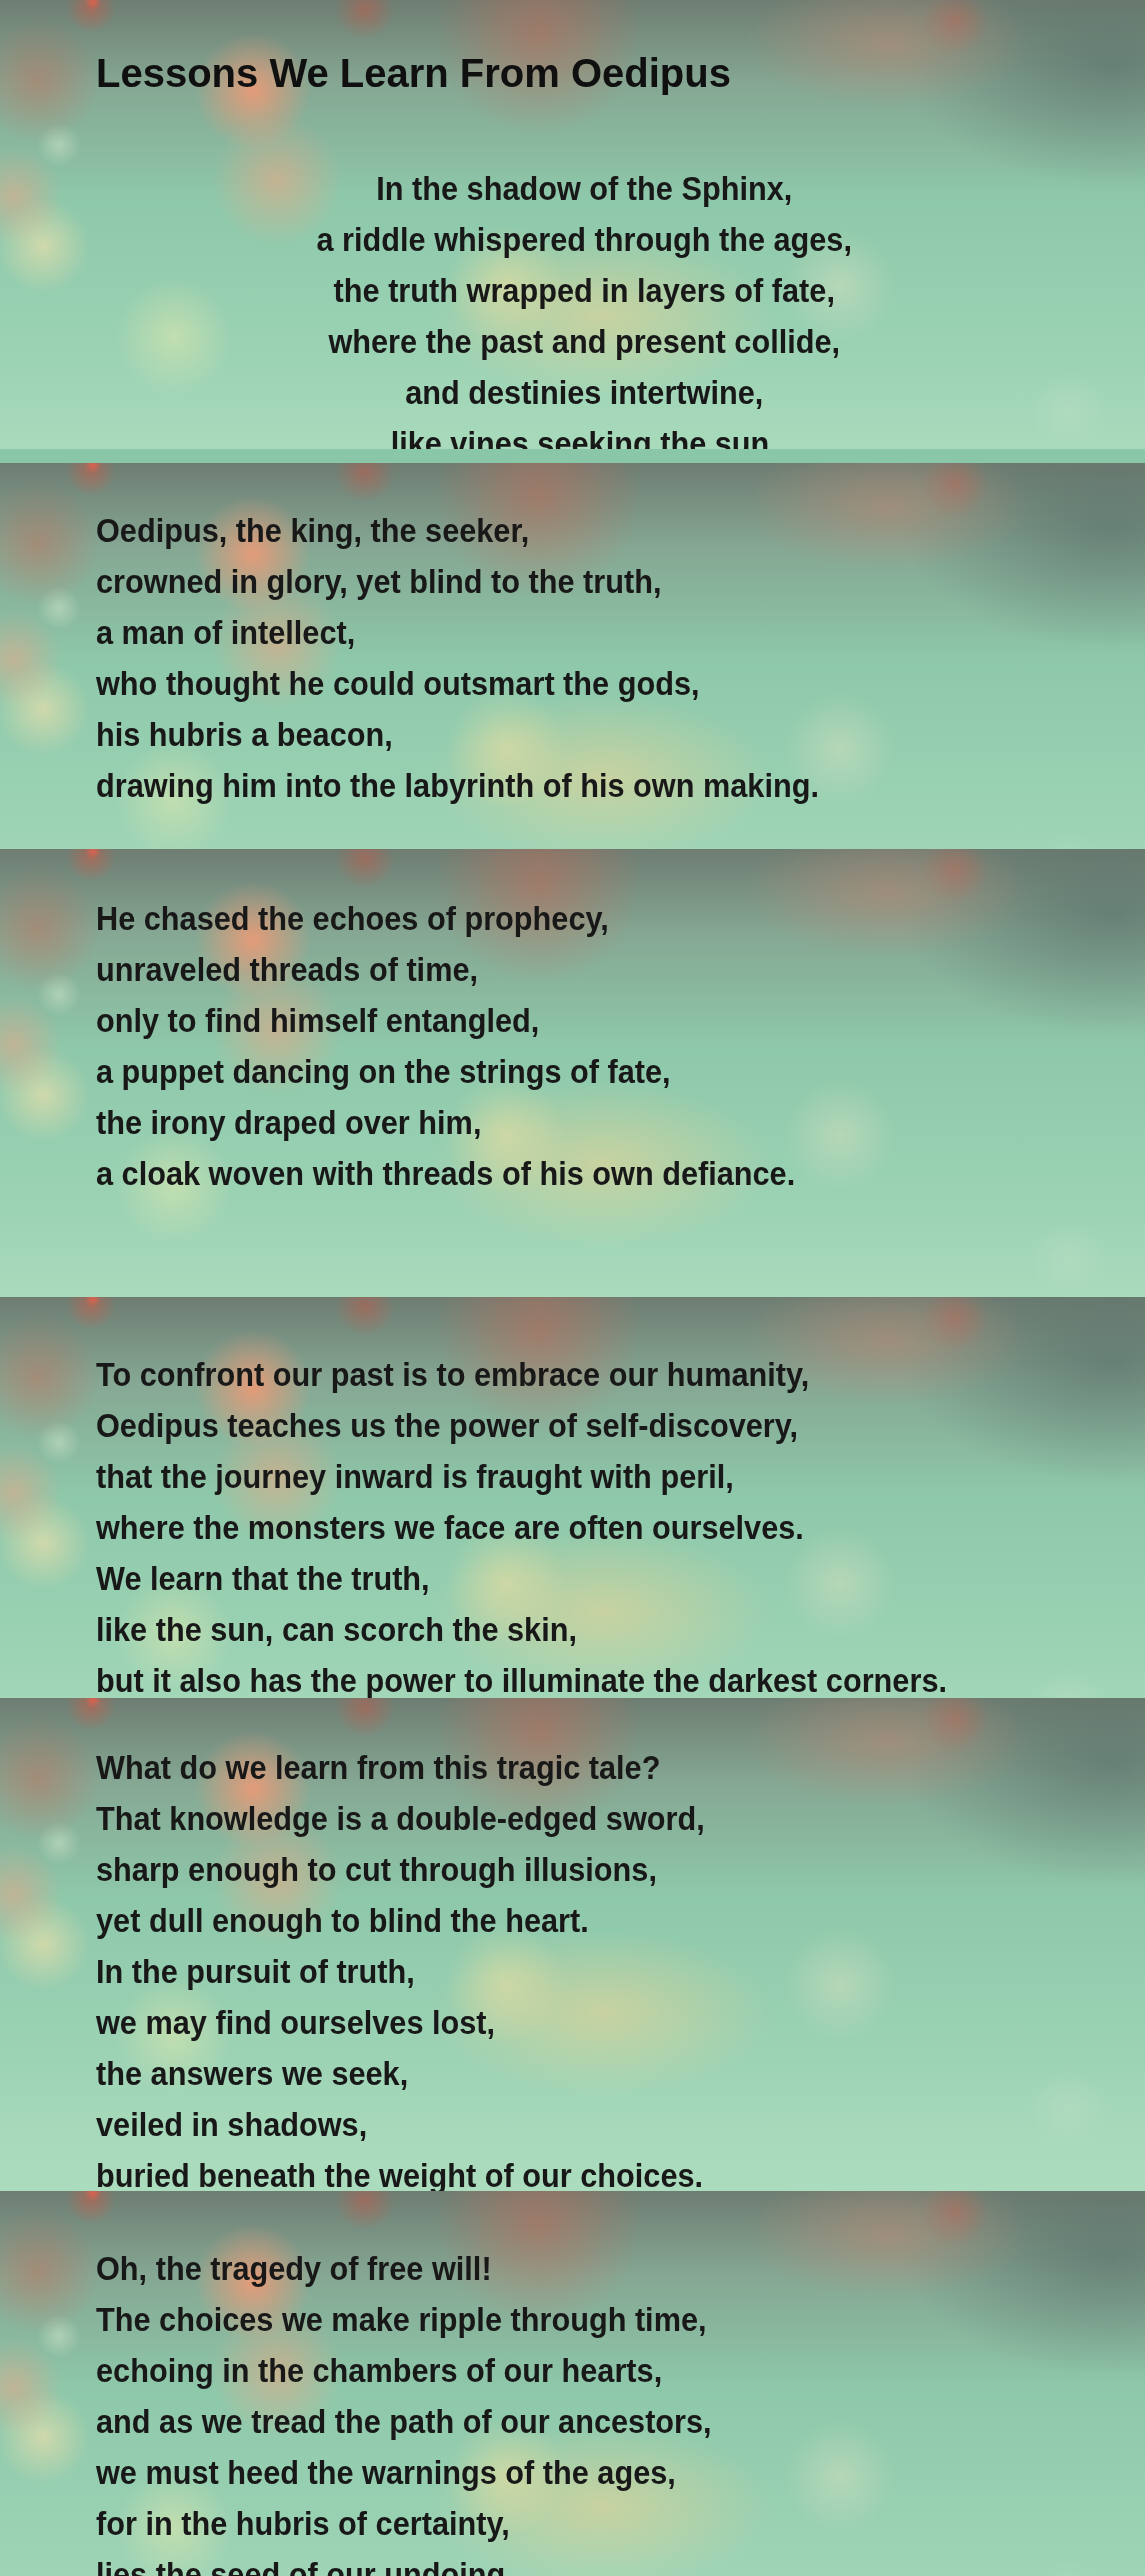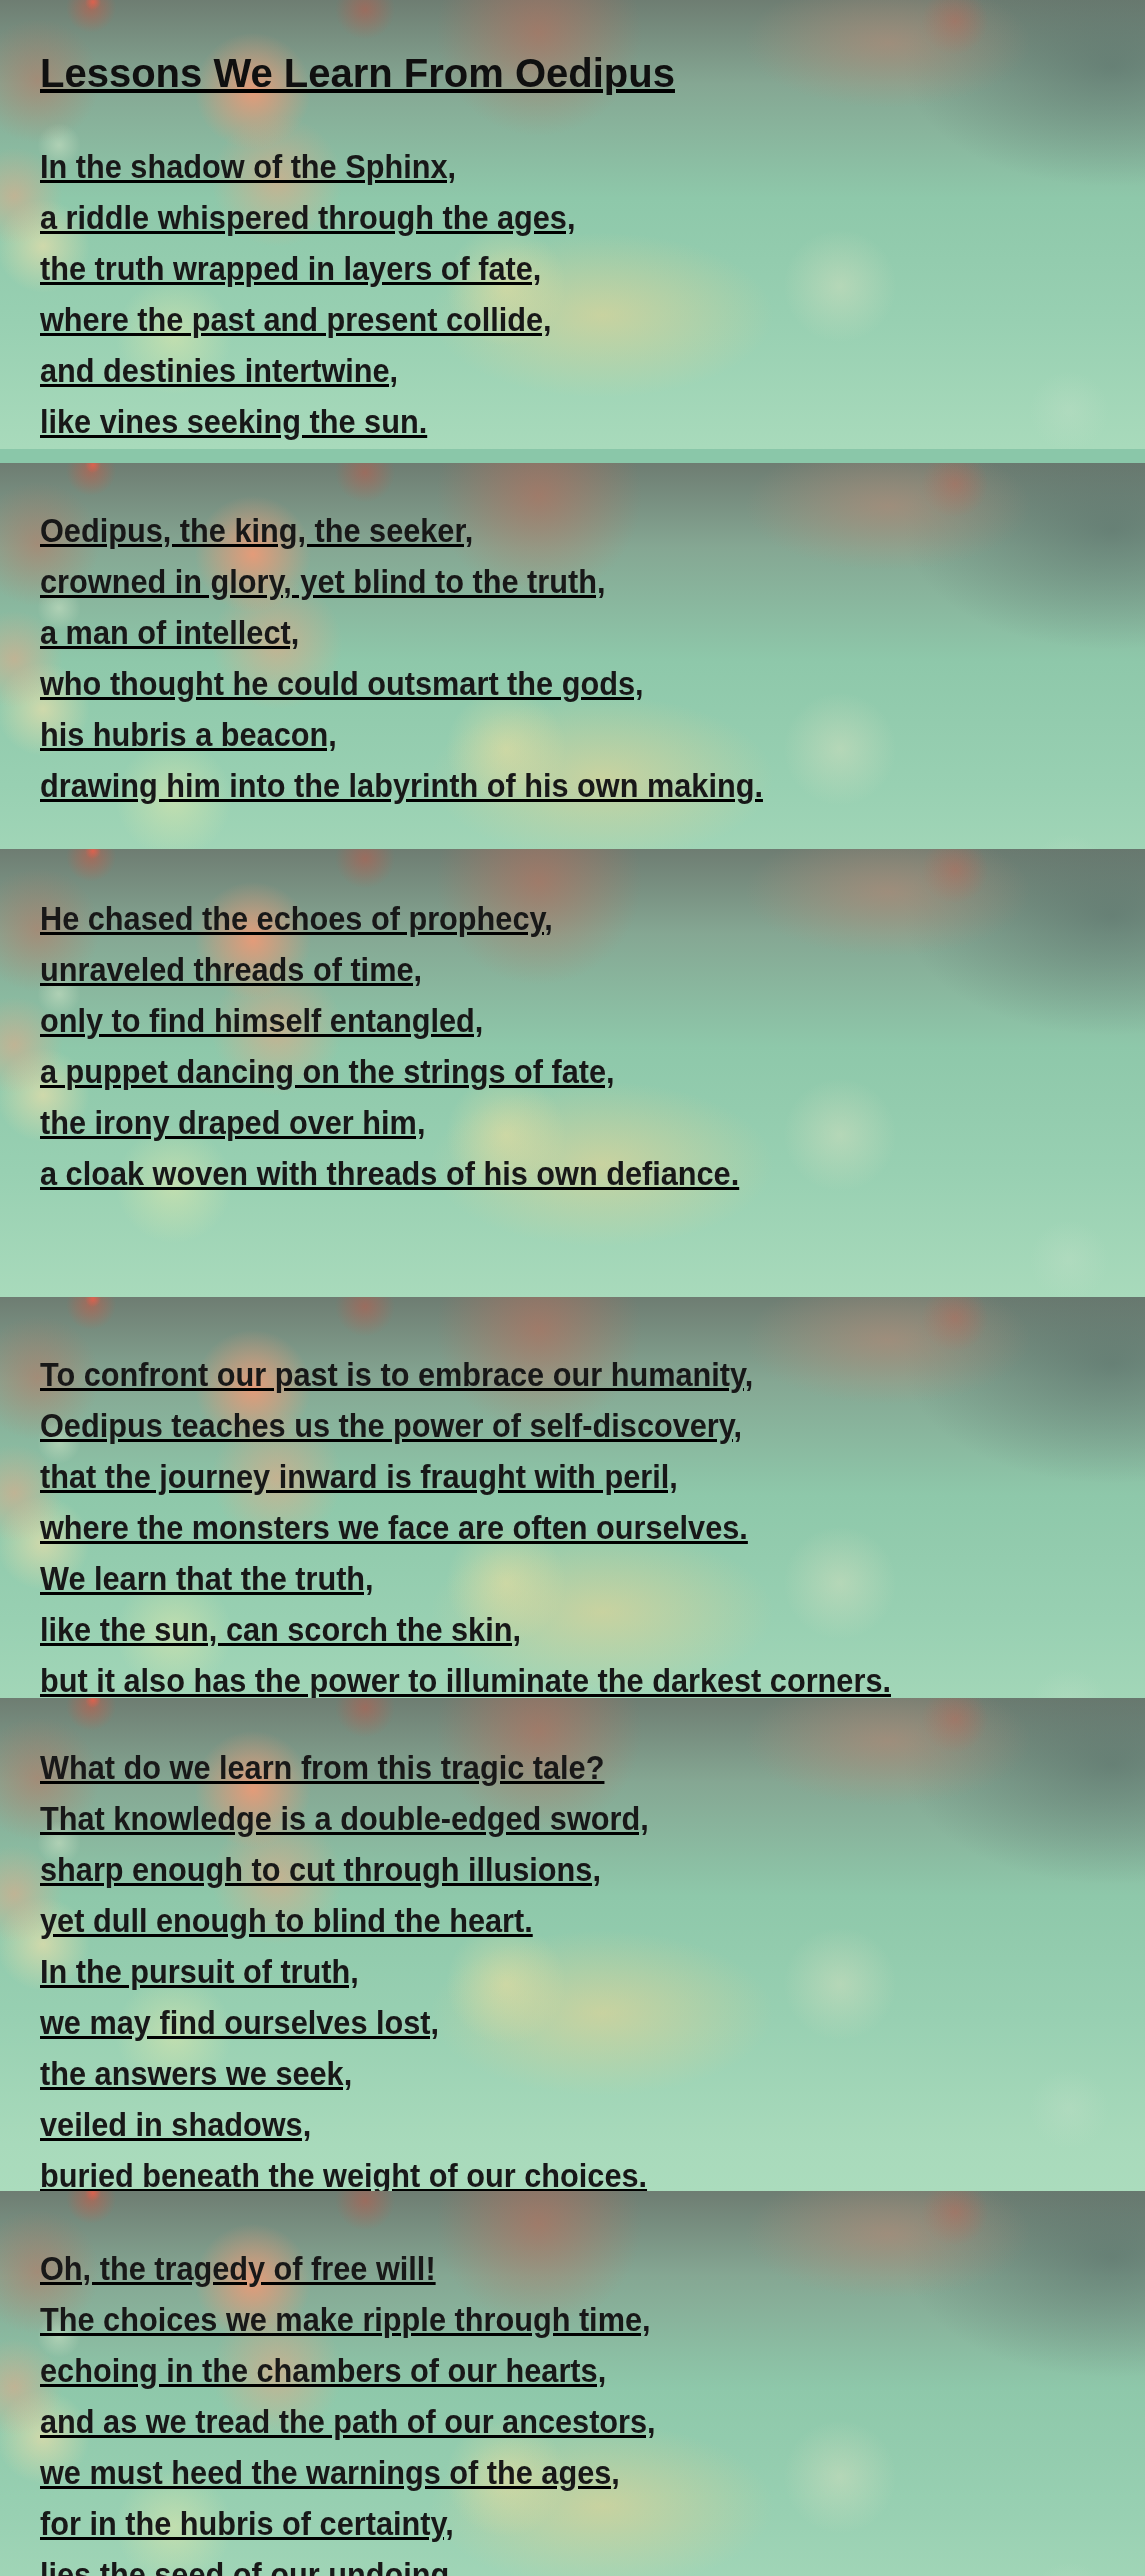--- a/index.html
+++ b/index.html
@@ -8,22 +8,21 @@
     height: 2576px;
     position: relative;
     overflow: hidden;
     font-family: "Liberation Sans", "DejaVu Sans", sans-serif;
     background: #8ac7a9;
   }
   .band {
     box-sizing: border-box;
     width: 1146px;
     overflow: hidden;
-    padding-left: 40px;
-    text-decoration: underline;
+    padding-left: 96px;
   }
   
   .tile {
     background-color: #8ac7a9;
     background-repeat: no-repeat;
     background-position: 0 0;
     background-size: 1146px 496px;
     background-image:
       radial-gradient(circle 11.5px at 93px 1.9px,  rgba(232,95,75,.85), rgba(232,95,75,0) 70%),
       radial-gradient(circle 36px at 91px 7.6px,  rgba(205,90,70,.55), rgba(205,90,70,0) 70%),
@@ -61,21 +60,21 @@
   .b7 { height: 91px;  padding-top: 0; }
 
   .title {
     margin: 0;
     font-size: 40px;
     line-height: 44px;
     font-weight: bold;
     color: #101010;
     white-space: nowrap;
   }
-  .b1 .stanza { margin-top: 46px; }
+  .b1 .stanza { margin-top: 68px; text-align: center; }
   .stanza { margin: 0; }
   .line {
     font-size: 33px;
     line-height: 51px;
     font-weight: bold;
     color: #181818;
     white-space: nowrap;
     transform: scaleX(0.93);
     transform-origin: 0 50%;
   }

